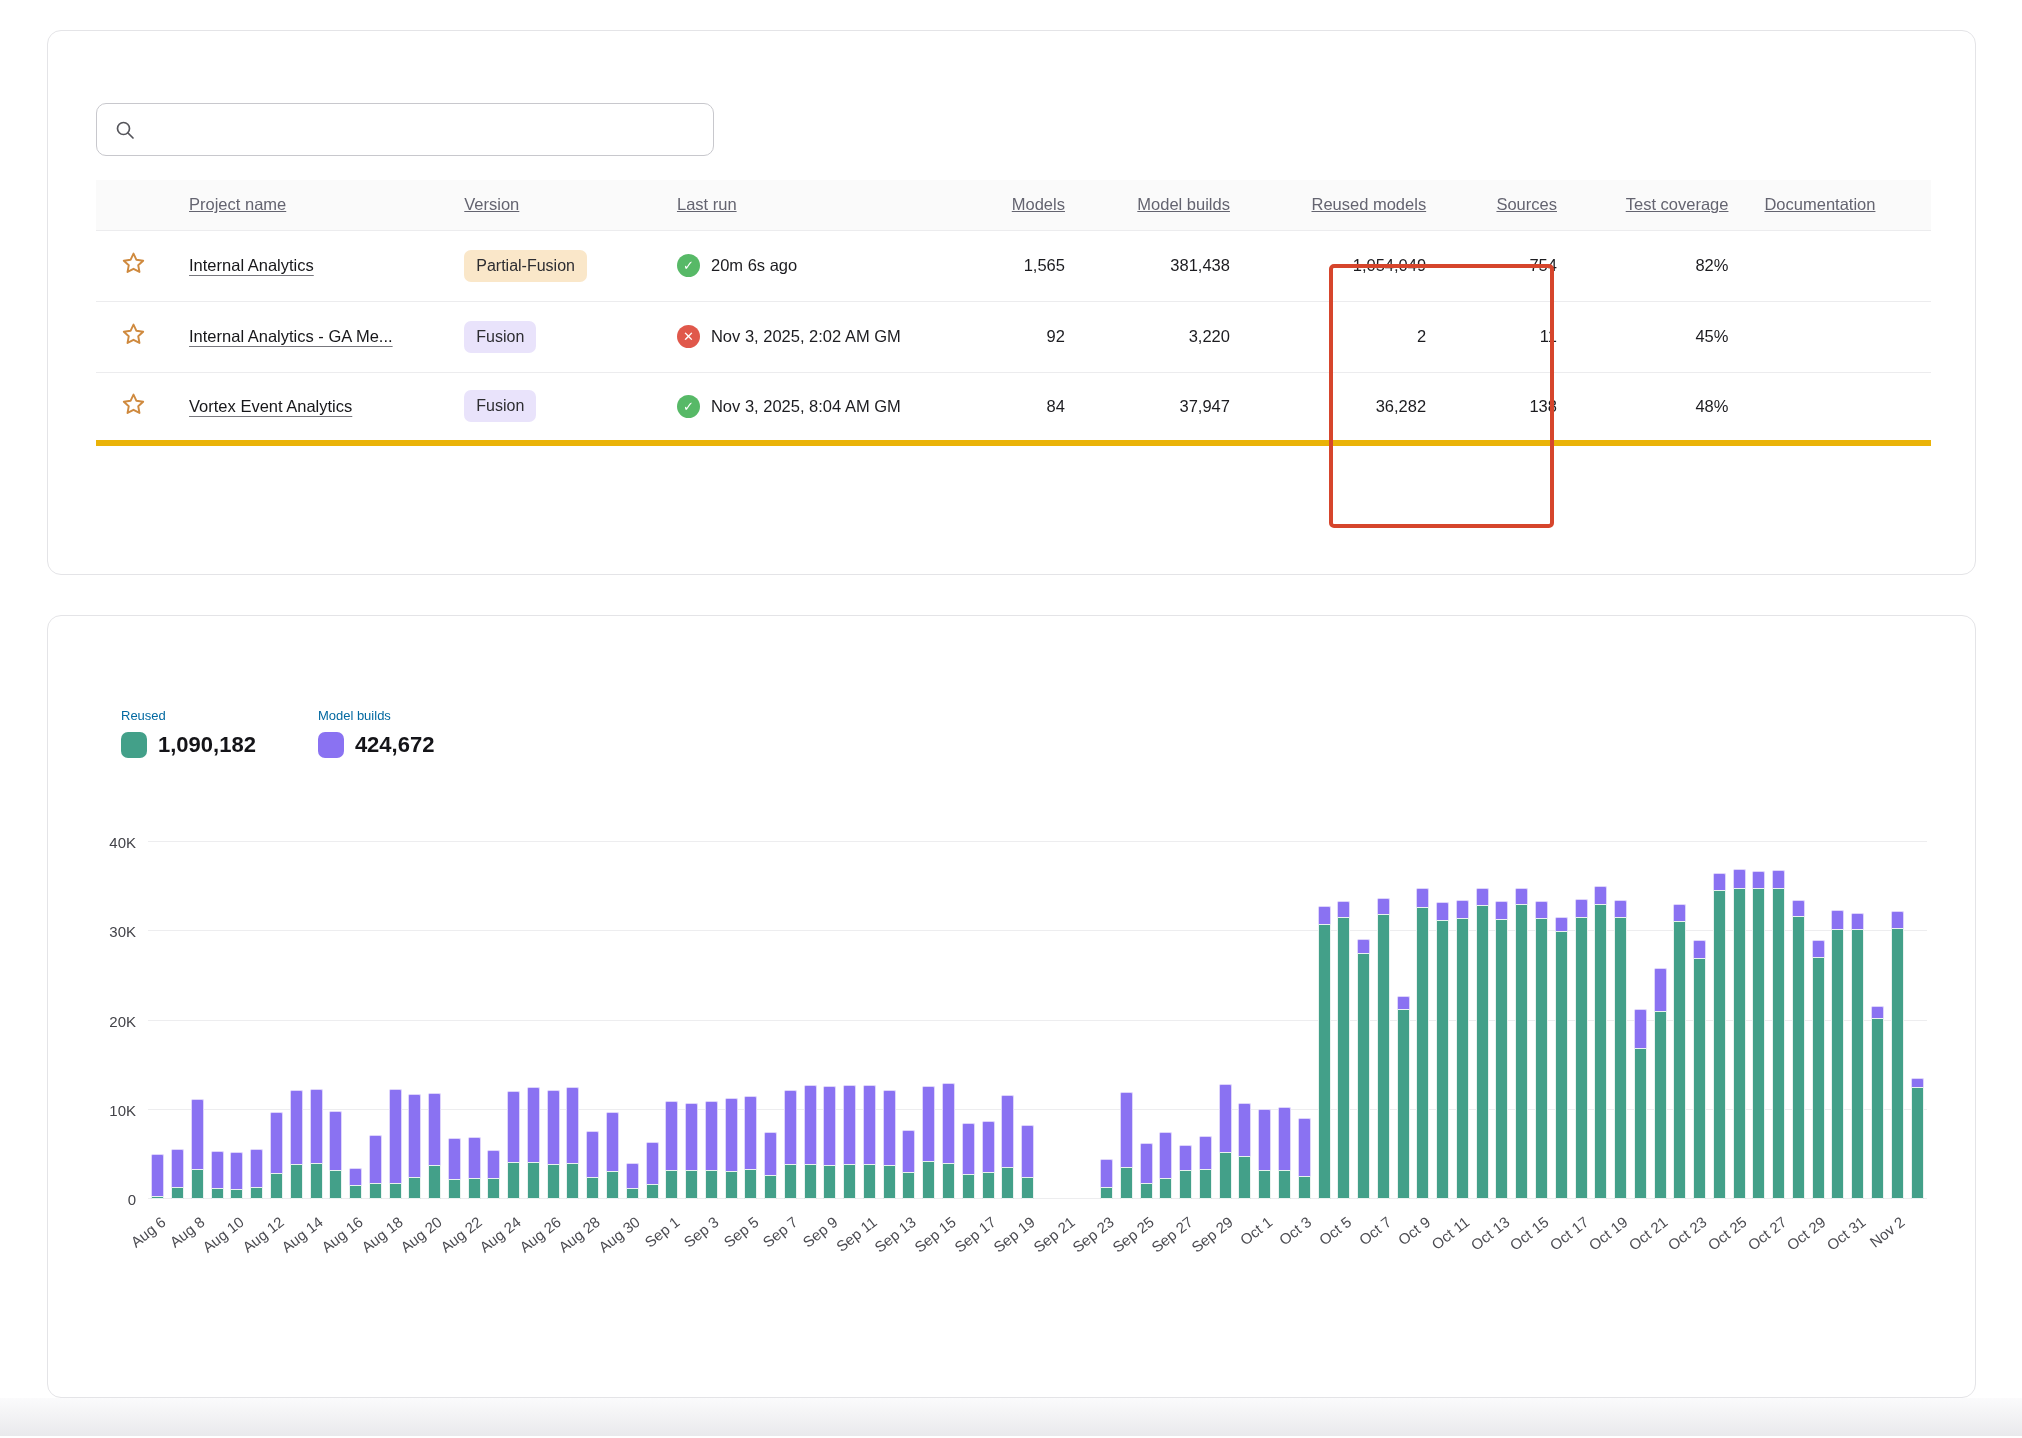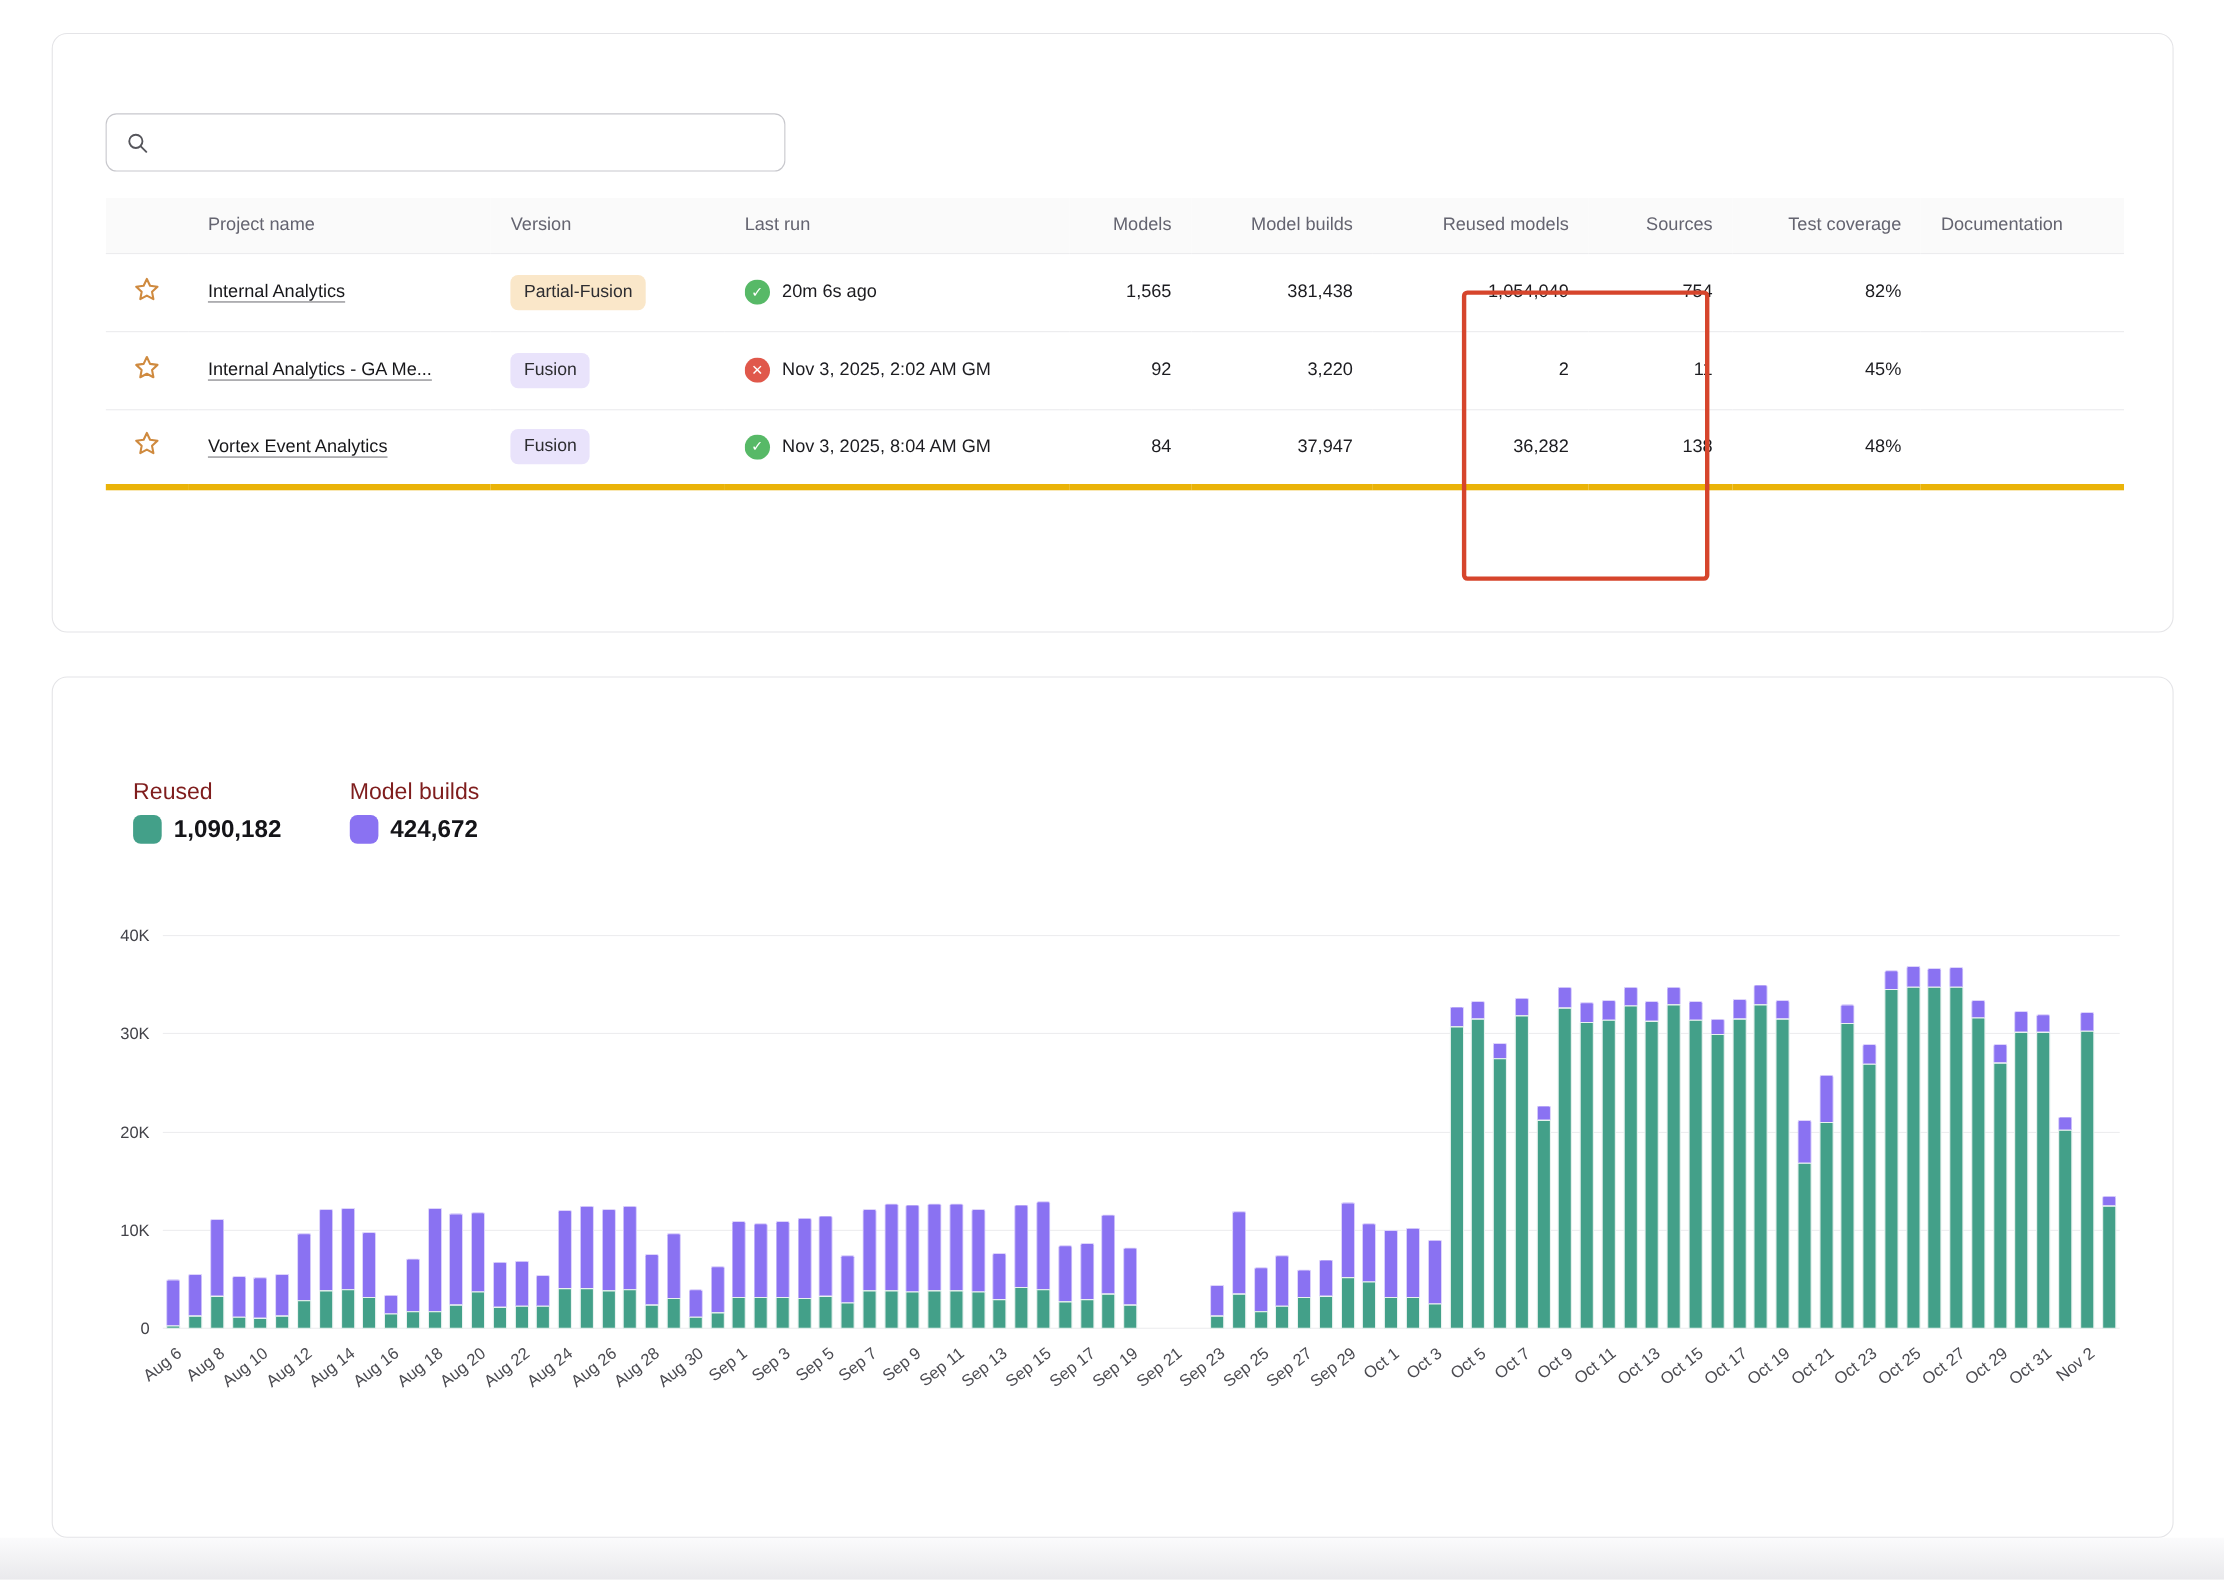--- a/index.html
+++ b/index.html
@@ -15,21 +15,21 @@
 
   .searchbox { margin-top:38px; width:618px; height:53px; border:1px solid #c8c8cd; border-radius:10px;
                display:flex; align-items:center; padding:0 18px; gap:13px; background:#fff; }
   .searchbox svg { flex:0 0 auto; }
   .searchbox input { border:none; outline:none; flex:1; font-size:17px; color:#333;
                      font-family:"Liberation Sans","DejaVu Sans",sans-serif; background:transparent; }
   .searchbox input::placeholder { color:#515158; }
 
   .table-wrap { margin-top:24px; width:1835px; overflow:hidden; position:relative; }
   table { border-collapse:collapse; table-layout:fixed; white-space:nowrap; }
-  th { height:50px; background:#fafafa; color:#646470; font-weight:400; font-size:16.5px; padding:0 18px; }
+  th { height:50px; background:#fafafa; color:#646470; font-weight:400; font-size:16.5px; padding:0 18px;text-decoration:underline; }
   td { height:71px; border-top:1px solid #ececee; font-size:16.5px; color:#1c1c20; padding:0 18px; }
   tr:last-child td { border-bottom:6px solid #eab308; }
   .al { text-align:left; } .ar { text-align:right; } .ac { text-align:center; }
   .name-link { color:#17171a; text-decoration:underline; text-decoration-color:#77777d;
                text-underline-offset:4px; font-weight:500; cursor:pointer; }
   .badge { display:inline-block; padding:7px 12px; border-radius:7px; font-size:16px; color:#2d2d31; }
   .badge.partial { background:#fae7c9; }
   .badge.fusion  { background:#e9e3fb; }
   .lastrun { display:flex; align-items:center; gap:11px; overflow:hidden; }
   .status { width:23px; height:23px; border-radius:50%; flex:0 0 auto; display:inline-flex;
@@ -39,21 +39,21 @@
   .star-btn { background:none; border:none; padding:0; cursor:pointer; line-height:0; }
   .red-box { position:absolute; left:1281px; top:233px; width:225px; height:264px;
              border:4px solid #d6452c; border-radius:5px; pointer-events:none; z-index:5; }
 
   .env-select { position:absolute; right:48px; top:96px; height:48px; border:1px solid #c8c8cd;
                 border-radius:9px; display:flex; align-items:center; padding:0 17px; gap:9px;
                 font-size:17px; color:#28282c; cursor:pointer; background:#fff; }
   .env-select .env-value { margin-left:3px; }
 
   .legend { display:flex; gap:62px; margin-top:54px; margin-left:25px; }
-  .legend-label { font-size:21px; color:#7f1d1d; }
+  .legend-label { font-size:13px; color:#0369a1; }
   .legend-value { display:flex; align-items:center; gap:11px; margin-top:9px;
                   font-size:22px; font-weight:700; color:#141418; }
   .swatch { width:26px; height:26px; border-radius:7px; flex:0 0 auto; }
 
   .chart { position:relative; margin-left:52px; margin-top:84px; height:357px; }
   .gridline { position:absolute; left:0; right:0; height:1px; background:#ededef; }
   .ytick { position:absolute; left:-62px; width:50px; text-align:right; font-size:15px;
            color:#434349; transform:translateY(-50%); }
   .bars { position:absolute; left:0; right:0; top:0; bottom:0; display:flex; align-items:flex-end; }
   .slot { flex:1 1 0; display:flex; flex-direction:column; align-items:center; justify-content:flex-end; height:100%; }

